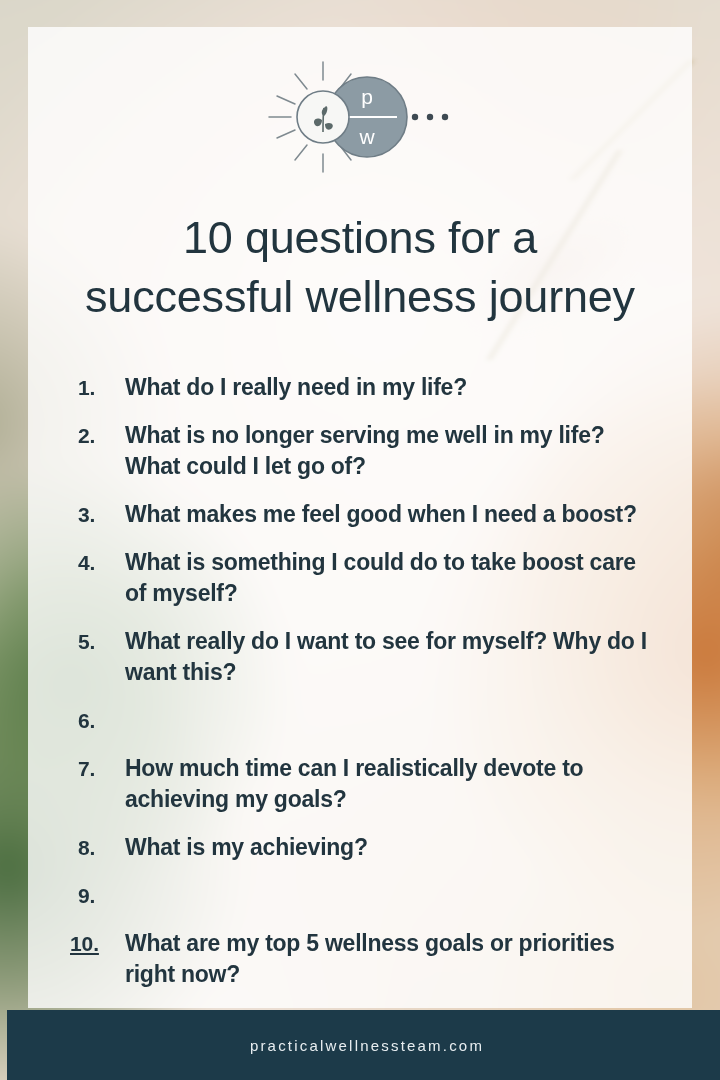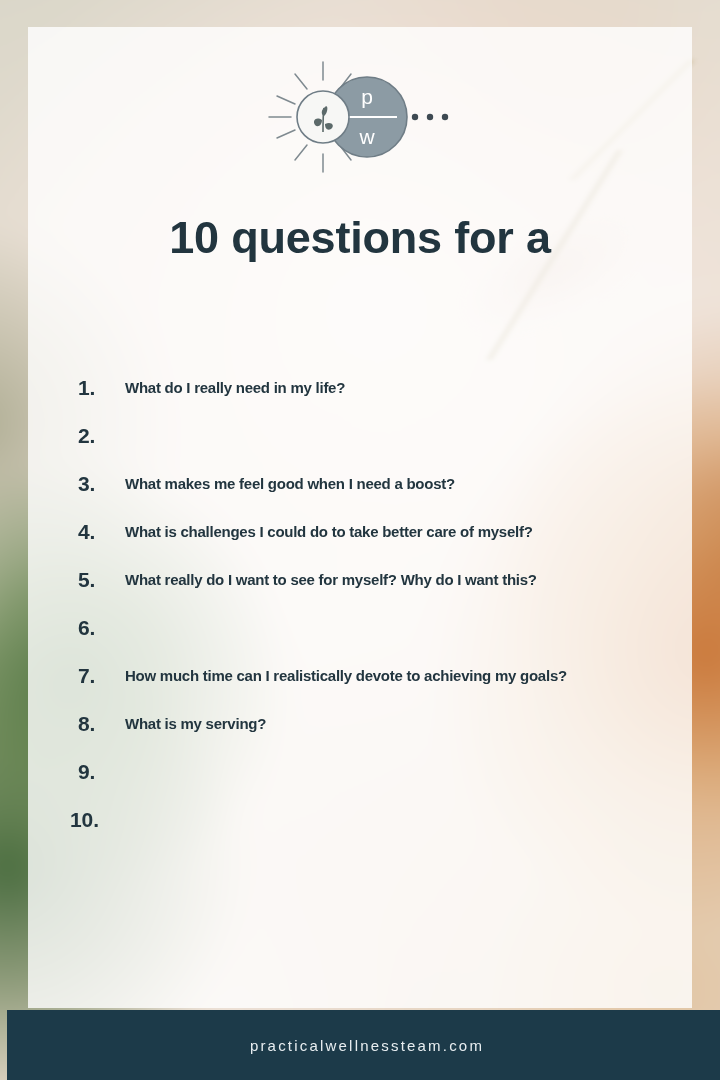--- a/index.html
+++ b/index.html
@@ -99,21 +99,21 @@
   
   .headline {
     position: absolute;
     left: 50px;
     right: 50px;
     top: 208px;
     text-align: center;
     color: #22353f;
     font-size: 45px;
     line-height: 1.32;
-    font-weight: 700;
+    font-weight: 400;
     letter-spacing: -0.2px;
   }
   .headline .ln { display: block; }
 
   
   .qlist {
     position: absolute;
     left: 0;
     top: 372px;
     width: 720px;
@@ -128,25 +128,25 @@
   .qnum {
     flex: 0 0 47px;
     width: 47px;
     text-align: left;
     color: #22353f;
     font-size: 21px;
     line-height: 31px;
     font-weight: 700;
     letter-spacing: -0.1px;
   }
-  .qnum.wide { margin-left: -8px; flex-basis: 55px; width: 55px; }
+  .qnum.wide { margin-left: -8px; flex-basis: 55px; width: 55px; text-decoration: underline; }
   .qtext {
     flex: 1 1 auto;
     color: #22353f;
-    font-size: 15px;
+    font-size: 23px;
     line-height: 31px;
     font-weight: 600;
     letter-spacing: -0.25px;
   }
 
   
   .footer {
     position: absolute;
     left: 7px;
     bottom: 0;
@@ -205,68 +205,71 @@
       <g fill="#3e4a52">
         <circle cx="160" cy="59" r="3.2"></circle>
         <circle cx="175" cy="59" r="3.2"></circle>
         <circle cx="190" cy="59" r="3.2"></circle>
       </g>
     </svg>
   </div>
 
   <div class="headline">
     <span class="ln">10 questions for a</span>
+    <span class="ln">successful wellness journey</span>
   </div>
 
   <div class="qlist">
 
     <div class="qrow">
       <span class="qnum">1.</span>
       <span class="qtext">What do I really need in my life?</span>
     </div>
 
     <div class="qrow">
       <span class="qnum">2.</span>
+      <span class="qtext">What is no longer serving me well in my life? What could I let go of?</span>
     </div>
 
     <div class="qrow">
       <span class="qnum">3.</span>
       <span class="qtext">What makes me feel good when I need a boost?</span>
     </div>
 
     <div class="qrow">
       <span class="qnum">4.</span>
-      <span class="qtext">What is challenges I could do to take better care of myself?</span>
+      <span class="qtext">What is something I could do to take boost care of myself?</span>
     </div>
 
     <div class="qrow">
       <span class="qnum">5.</span>
       <span class="qtext">What really do I want to see for myself? Why do I want this?</span>
     </div>
 
     <div class="qrow">
       <span class="qnum">6.</span>
     </div>
 
     <div class="qrow">
       <span class="qnum">7.</span>
       <span class="qtext">How much time can I realistically devote to achieving my goals?</span>
     </div>
 
     <div class="qrow">
       <span class="qnum">8.</span>
-      <span class="qtext">What is my serving?</span>
+      <span class="qtext">What is my achieving?</span>
     </div>
 
     <div class="qrow">
       <span class="qnum">9.</span>
     </div>
 
     <div class="qrow">
       <span class="qnum wide">10.</span>
+      <span class="qtext">What are my top 5 wellness goals or priorities right now?</span>
     </div>
 
   </div>
 
   <div class="footer">
     <span class="footer-text">practicalwellnessteam.com</span>
   </div>
 
 </div>
 

